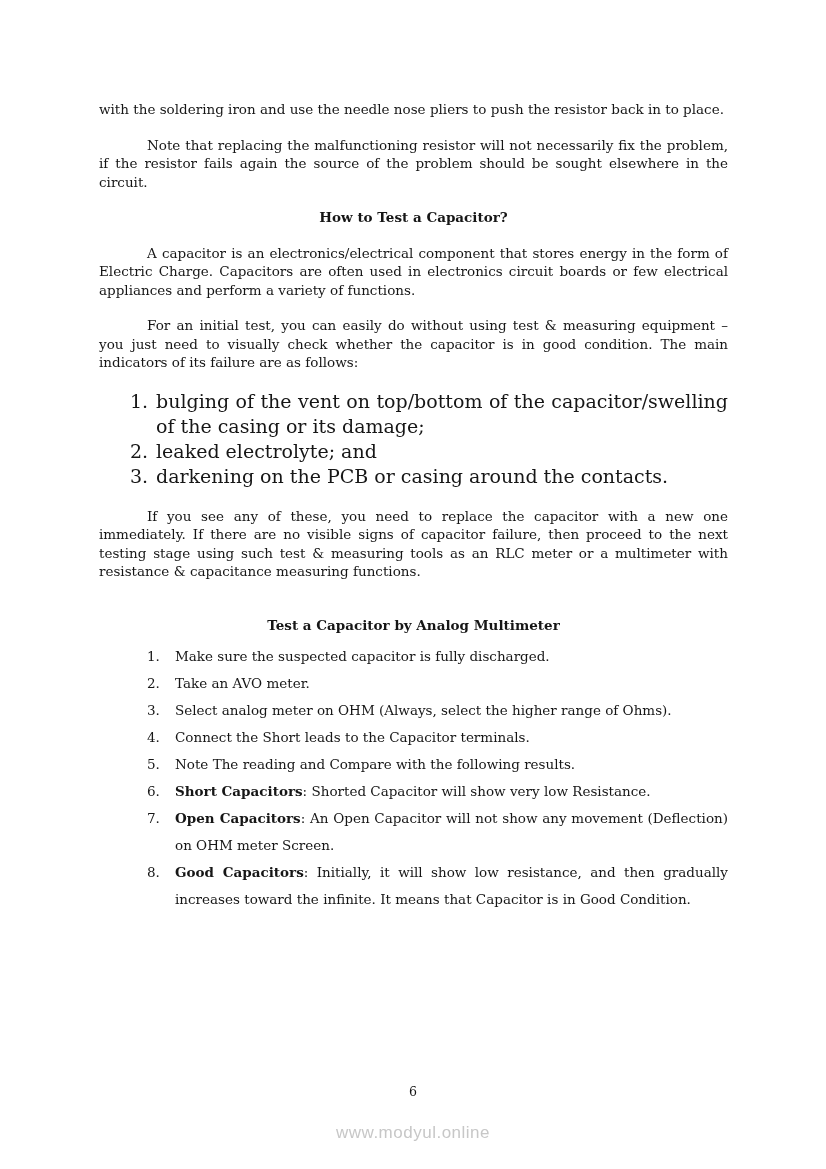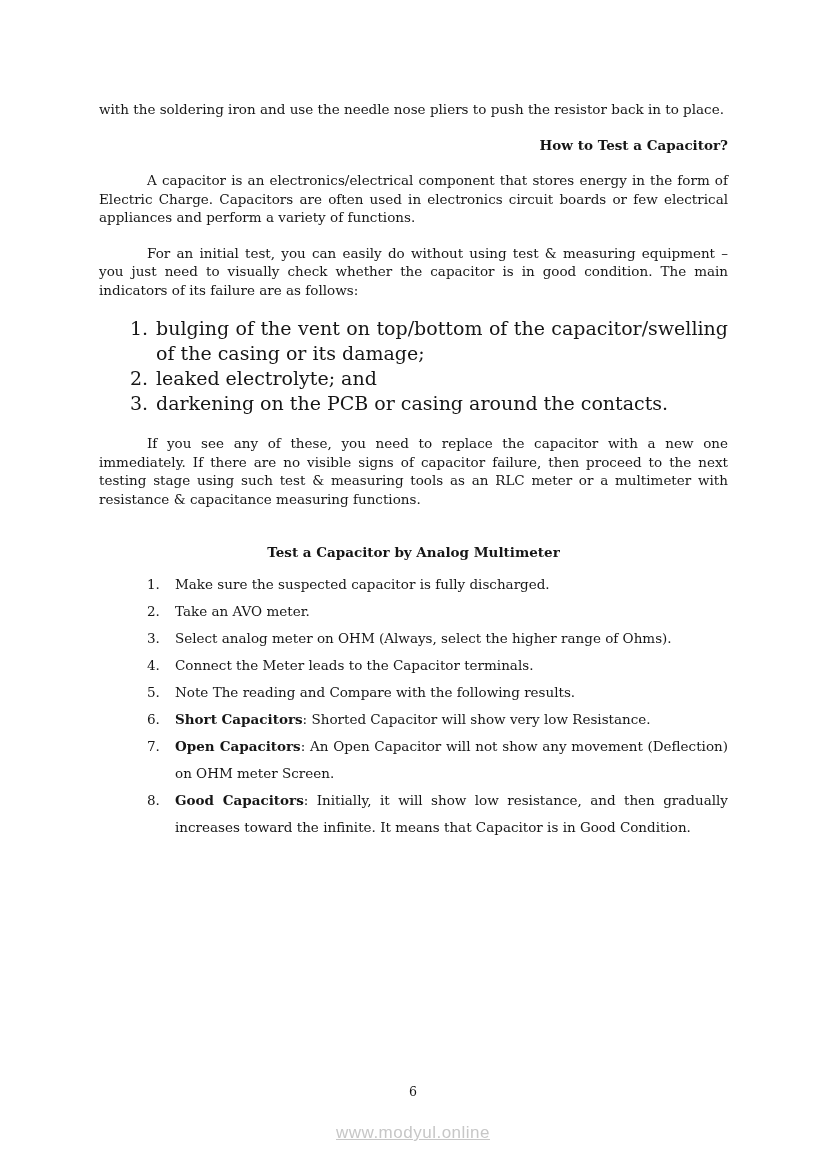--- a/index.html
+++ b/index.html
@@ -19,21 +19,21 @@
     width: 629px;
     font-size: 13.5px;
     line-height: 18.5px;
     text-align: justify;
   }
   p { margin: 0 0 17px 0; }
   .indent { text-indent: 48px; }
   .heading {
     font-weight: bold;
     margin: 0 0 17px 0;
-    text-align: right;
+    text-align: center;
   }
   .heading-2 {
     font-weight: bold;
     margin: 35px 0 9px 0;
     text-align: center;
   }
   .bold { font-weight: bold; }
   
   .split-line1 {
     display: block;
@@ -69,32 +69,32 @@
   }
   .watermark {
     position: absolute;
     left: 0; right: 0;
     top: 1123px;
     text-align: center;
     font-family: "Liberation Sans", sans-serif;
     font-size: 17px;
     color: #c7c7c7;
     letter-spacing: 0.5px;
-    text-decoration: underline;
   }
 </style>
 </head>
 <body>
 
 <div class="page">
   <div class="content">
 
     <p>with the soldering iron and use the needle nose pliers to push the resistor back in to place.</p>
 
 
+    <p class="indent">Note that replacing the malfunctioning resistor will not necessarily fix the problem, if the resistor fails again the source of the problem should be sought elsewhere in the circuit.</p>
 
     <div class="heading">How to Test a Capacitor?</div>
 
     <p class="indent">A capacitor is an electronics/electrical component that stores energy in the form of Electric Charge. Capacitors are often used in electronics circuit boards or few electrical appliances and perform a variety of functions.</p>
 
     <p class="indent">For an initial test, you can easily do without using test &amp; measuring equipment – you just need to visually check whether the capacitor is in good condition. The main indicators of its failure are as follows:</p>
 
     <ol class="failure-list">
       <li>bulging of the vent on top/bottom of the capacitor/swelling of the casing or its damage;</li>
       <li>leaked electrolyte; and</li>
@@ -103,21 +103,21 @@
 
     <p class="indent">If you see any of these, you need to replace the capacitor with a new one immediately. If there are no visible signs of capacitor failure, then proceed to the next testing stage using such test &amp; measuring tools as an RLC meter or a multimeter with resistance &amp; capacitance measuring functions.</p>
 
     <div class="heading-2">Test a Capacitor by Analog Multimeter</div>
 
 
     <ol class="steps-list">
       <li><span class="bold"></span><span>Make sure the suspected capacitor is fully discharged.</span></li>
       <li><span class="bold"></span><span>Take an AVO meter.</span></li>
       <li><span class="bold"></span><span>Select analog meter on OHM (Always, select the higher range of Ohms).</span></li>
-      <li><span class="bold"></span><span>Connect the Meter leads to the Capacitor terminals.</span></li>
+      <li><span class="bold"></span><span>Connect the Short leads to the Capacitor terminals.</span></li>
       <li><span class="bold"></span><span>Note The reading and Compare with the following results.</span></li>
       <li><span class="bold">Short Capacitors</span><span>: Shorted Capacitor will show very low Resistance.</span></li>
       <li><span class="bold">Open Capacitors</span><span>: An Open Capacitor will not show any movement (Deflection) on OHM meter Screen.</span></li>
       <li><span class="bold">Good Capacitors</span><span>: Initially, it will show low resistance, and then gradually increases toward the infinite. It means that Capacitor is in Good Condition.</span></li>
     </ol>
 
   </div>
 
   <div class="page-number">6</div>
 

